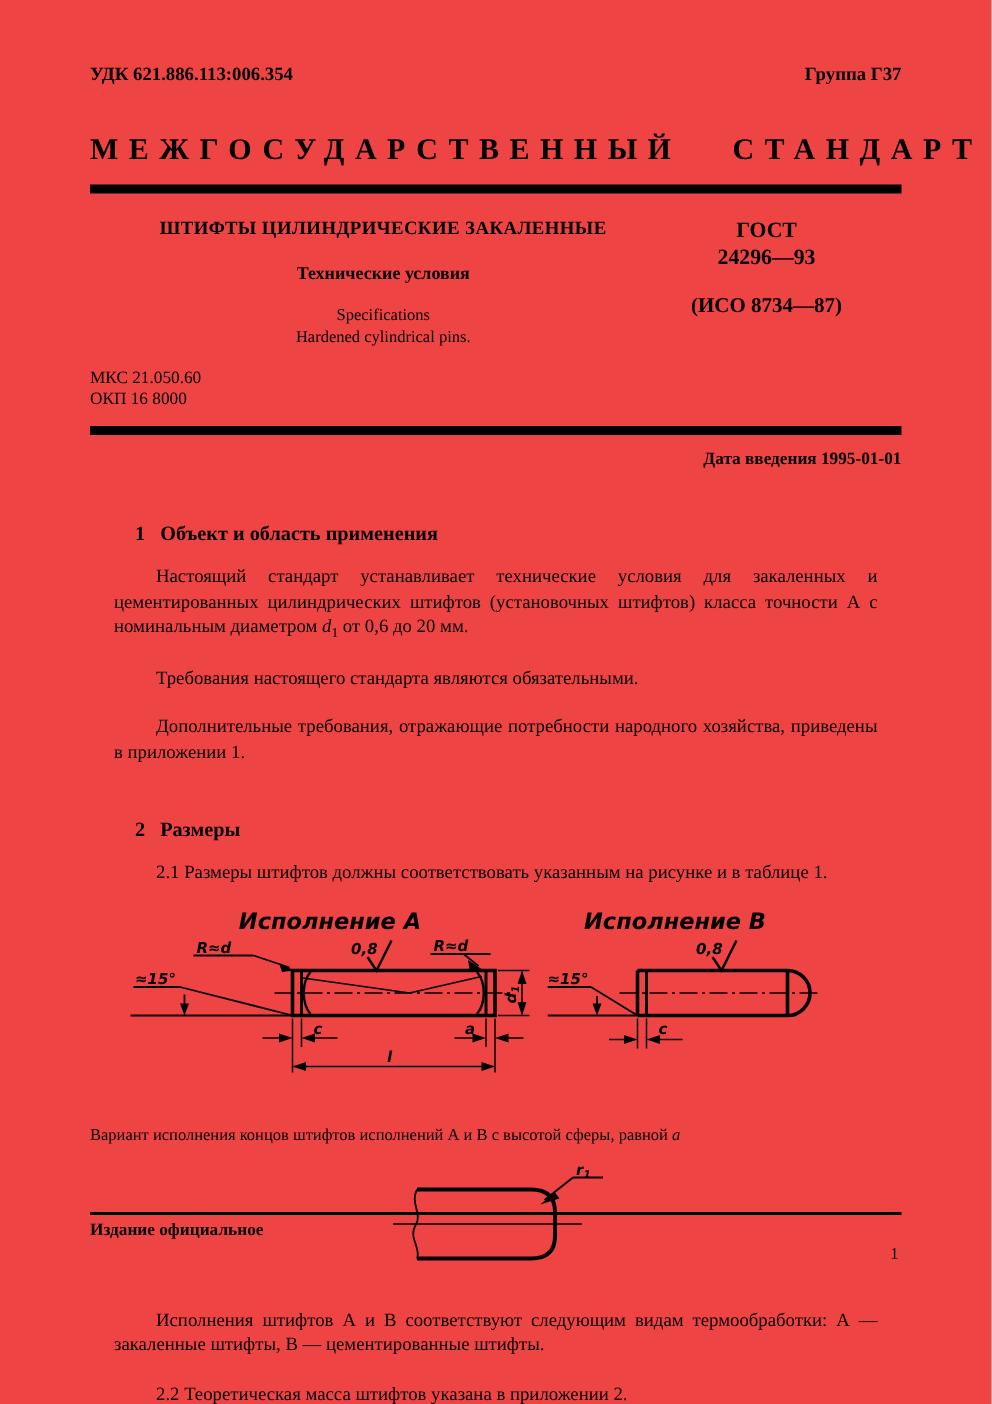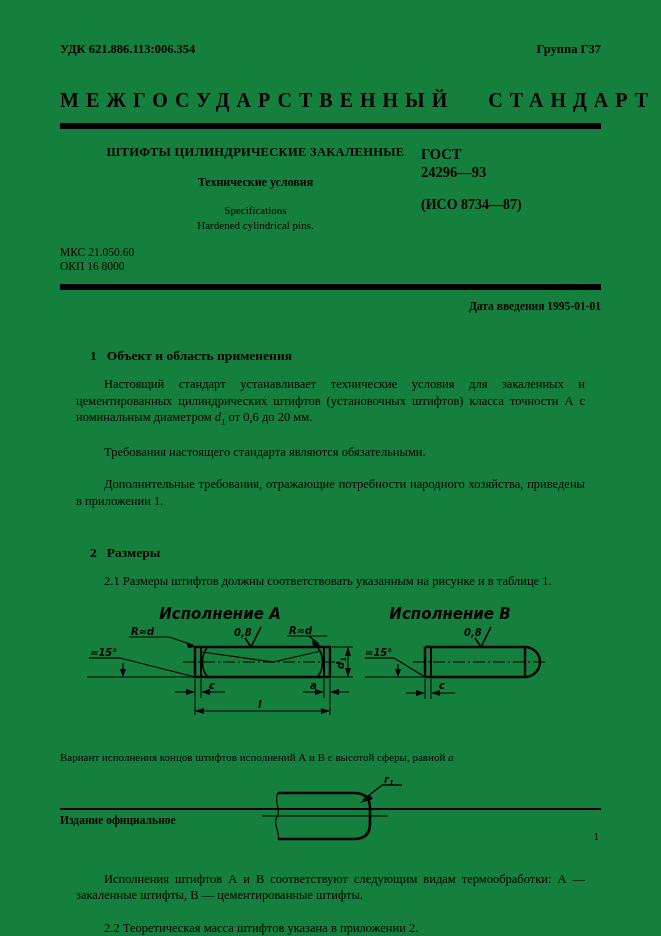--- a/index.html
+++ b/index.html
@@ -1,31 +1,31 @@
 <!DOCTYPE html>
 <html lang="ru"><head>
 <meta charset="utf-8">
 <style>
   html,body{margin:0;padding:0;background:#e8e8e8;}
   .page{
     position:relative;width:661px;height:936px;margin:0 auto;
-    background:#15803d;color:#000;
+    background:#ef4444;color:#000;
     font-family:"Liberation Serif","DejaVu Serif",serif;
     overflow:hidden;box-sizing:border-box;
   }
   .content{position:absolute;left:60px;right:60px;top:42px;}
   .toprow{display:flex;justify-content:space-between;font-weight:bold;font-size:12.5px;}
   .stdname{
     margin-top:32px;font-weight:bold;font-size:20px;
     letter-spacing:7px;word-spacing:22px;white-space:nowrap;
   }
   .bar{height:6px;background:#000;margin-top:11px;}
   .titleblock{display:flex;margin-top:16px;}
   .titleleft{flex:1;text-align:center;padding:0 10px 0 40px;}
-  .titleright{width:180px;}
+  .titleright{width:180px;text-align:center;}
   .title-ru{font-weight:bold;font-size:12.5px;letter-spacing:.3px;}
   .subtitle-ru{font-weight:bold;font-size:12px;margin-top:15px;}
   .title-en{font-size:11px;margin-top:13px;line-height:1.35;}
   .gost{font-weight:bold;font-size:14.5px;line-height:1.25;}
   .iso{font-weight:bold;font-size:14px;margin-top:16px;}
   .codes{margin-top:12px;font-size:11.5px;line-height:1.25;}
   .dateline{margin-top:10px;text-align:right;font-weight:bold;font-size:11.5px;}
   .h1{margin-top:36px;padding-left:30px;font-weight:bold;font-size:13.5px;}
   .h1 .num{margin-right:10px;}
   .para{margin:16px;margin-top:2px;font-size:12.5px;line-height:1.3;text-align:justify;text-indent:28px;}

